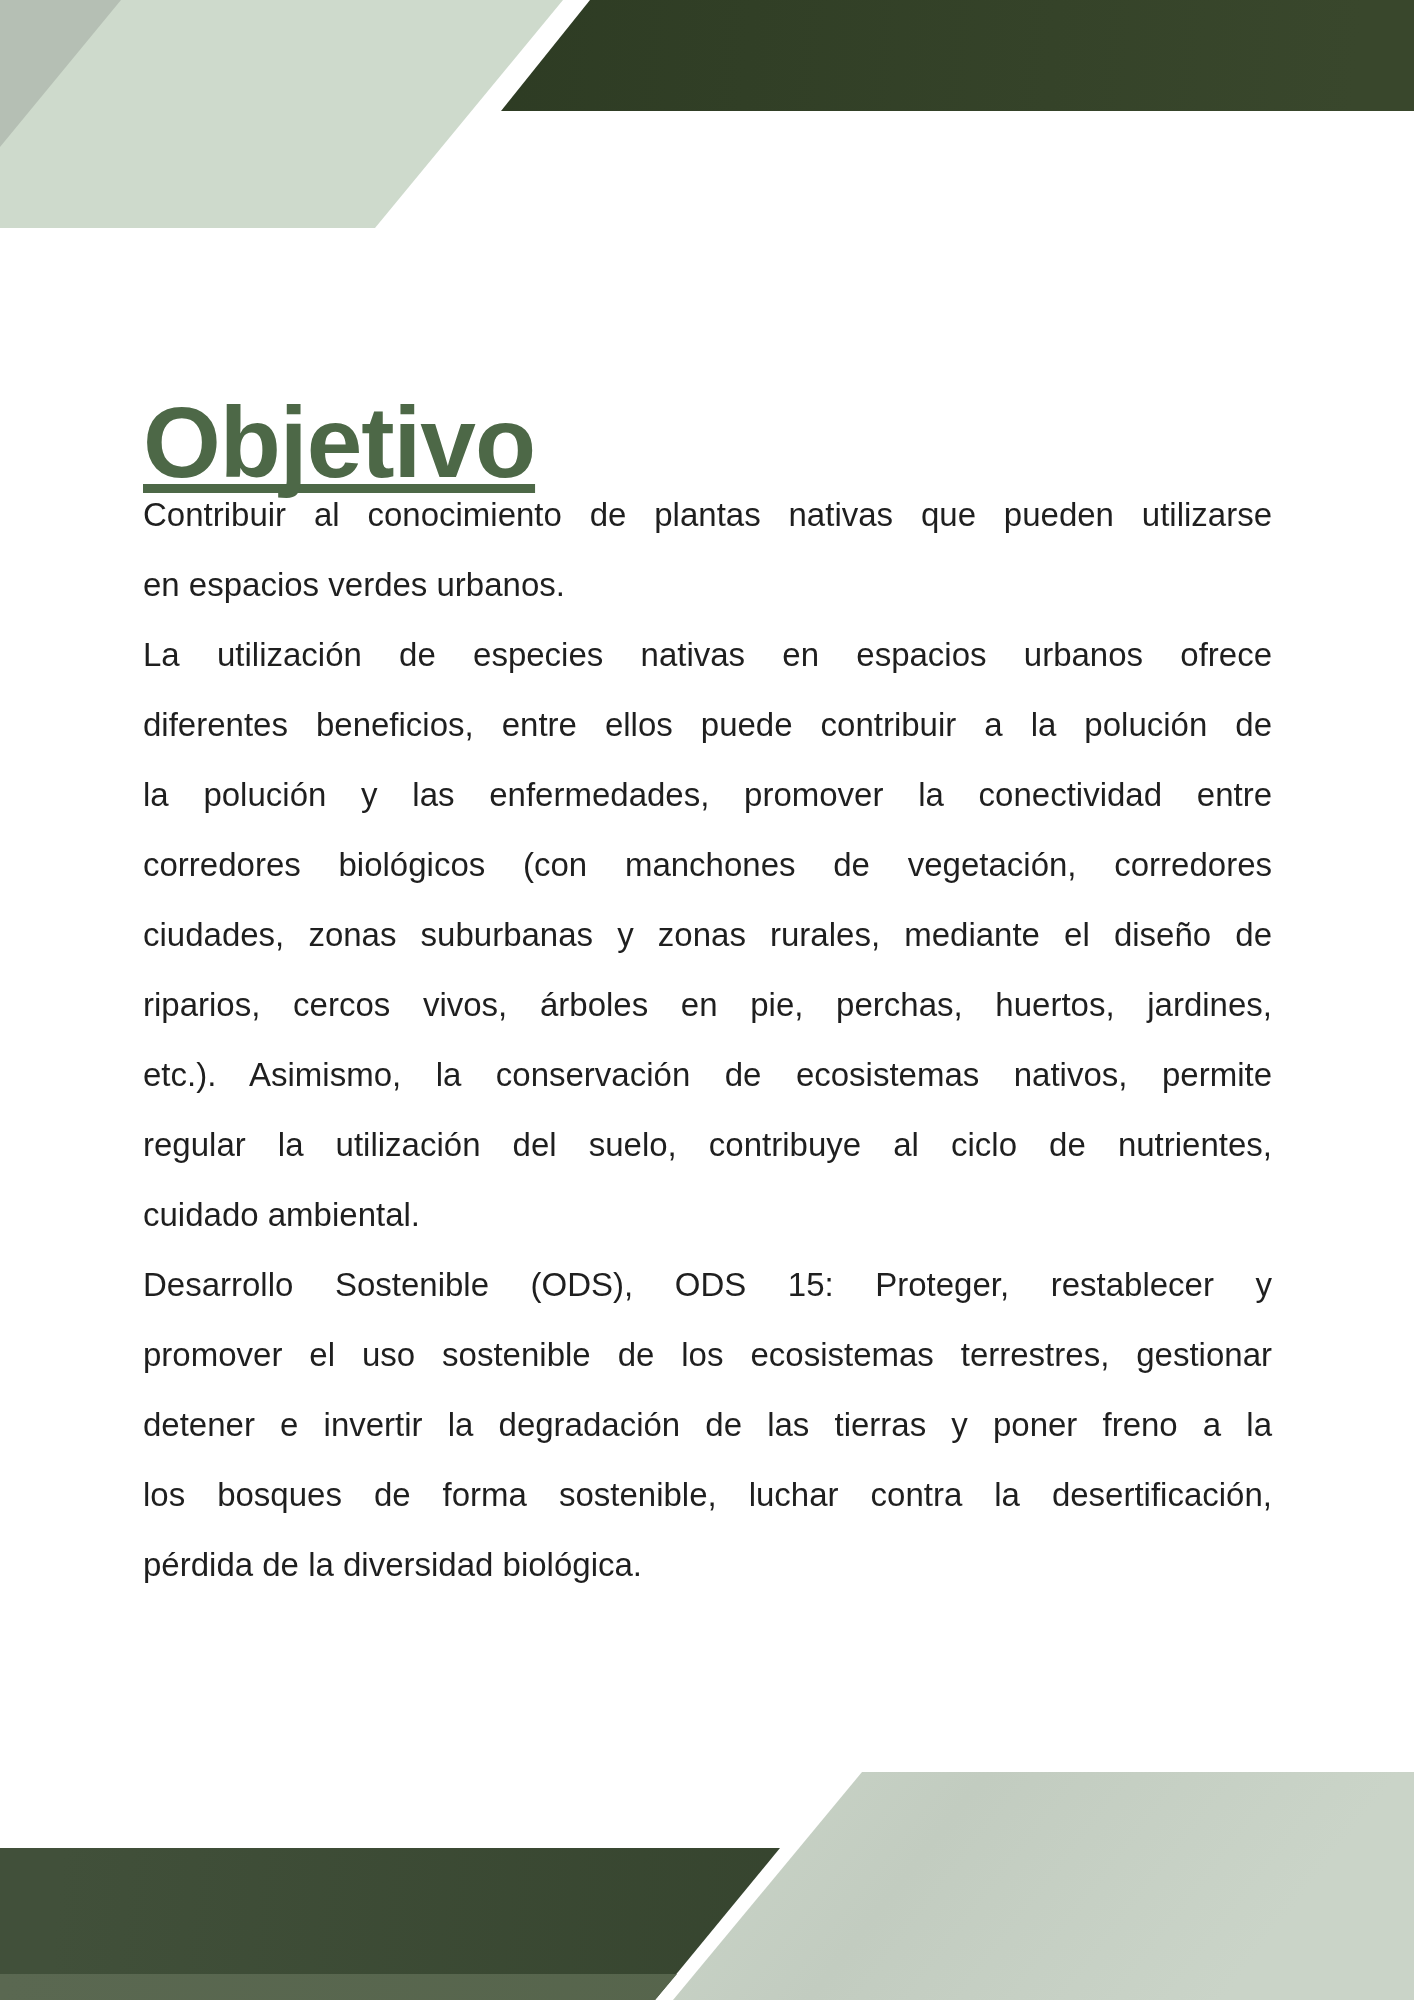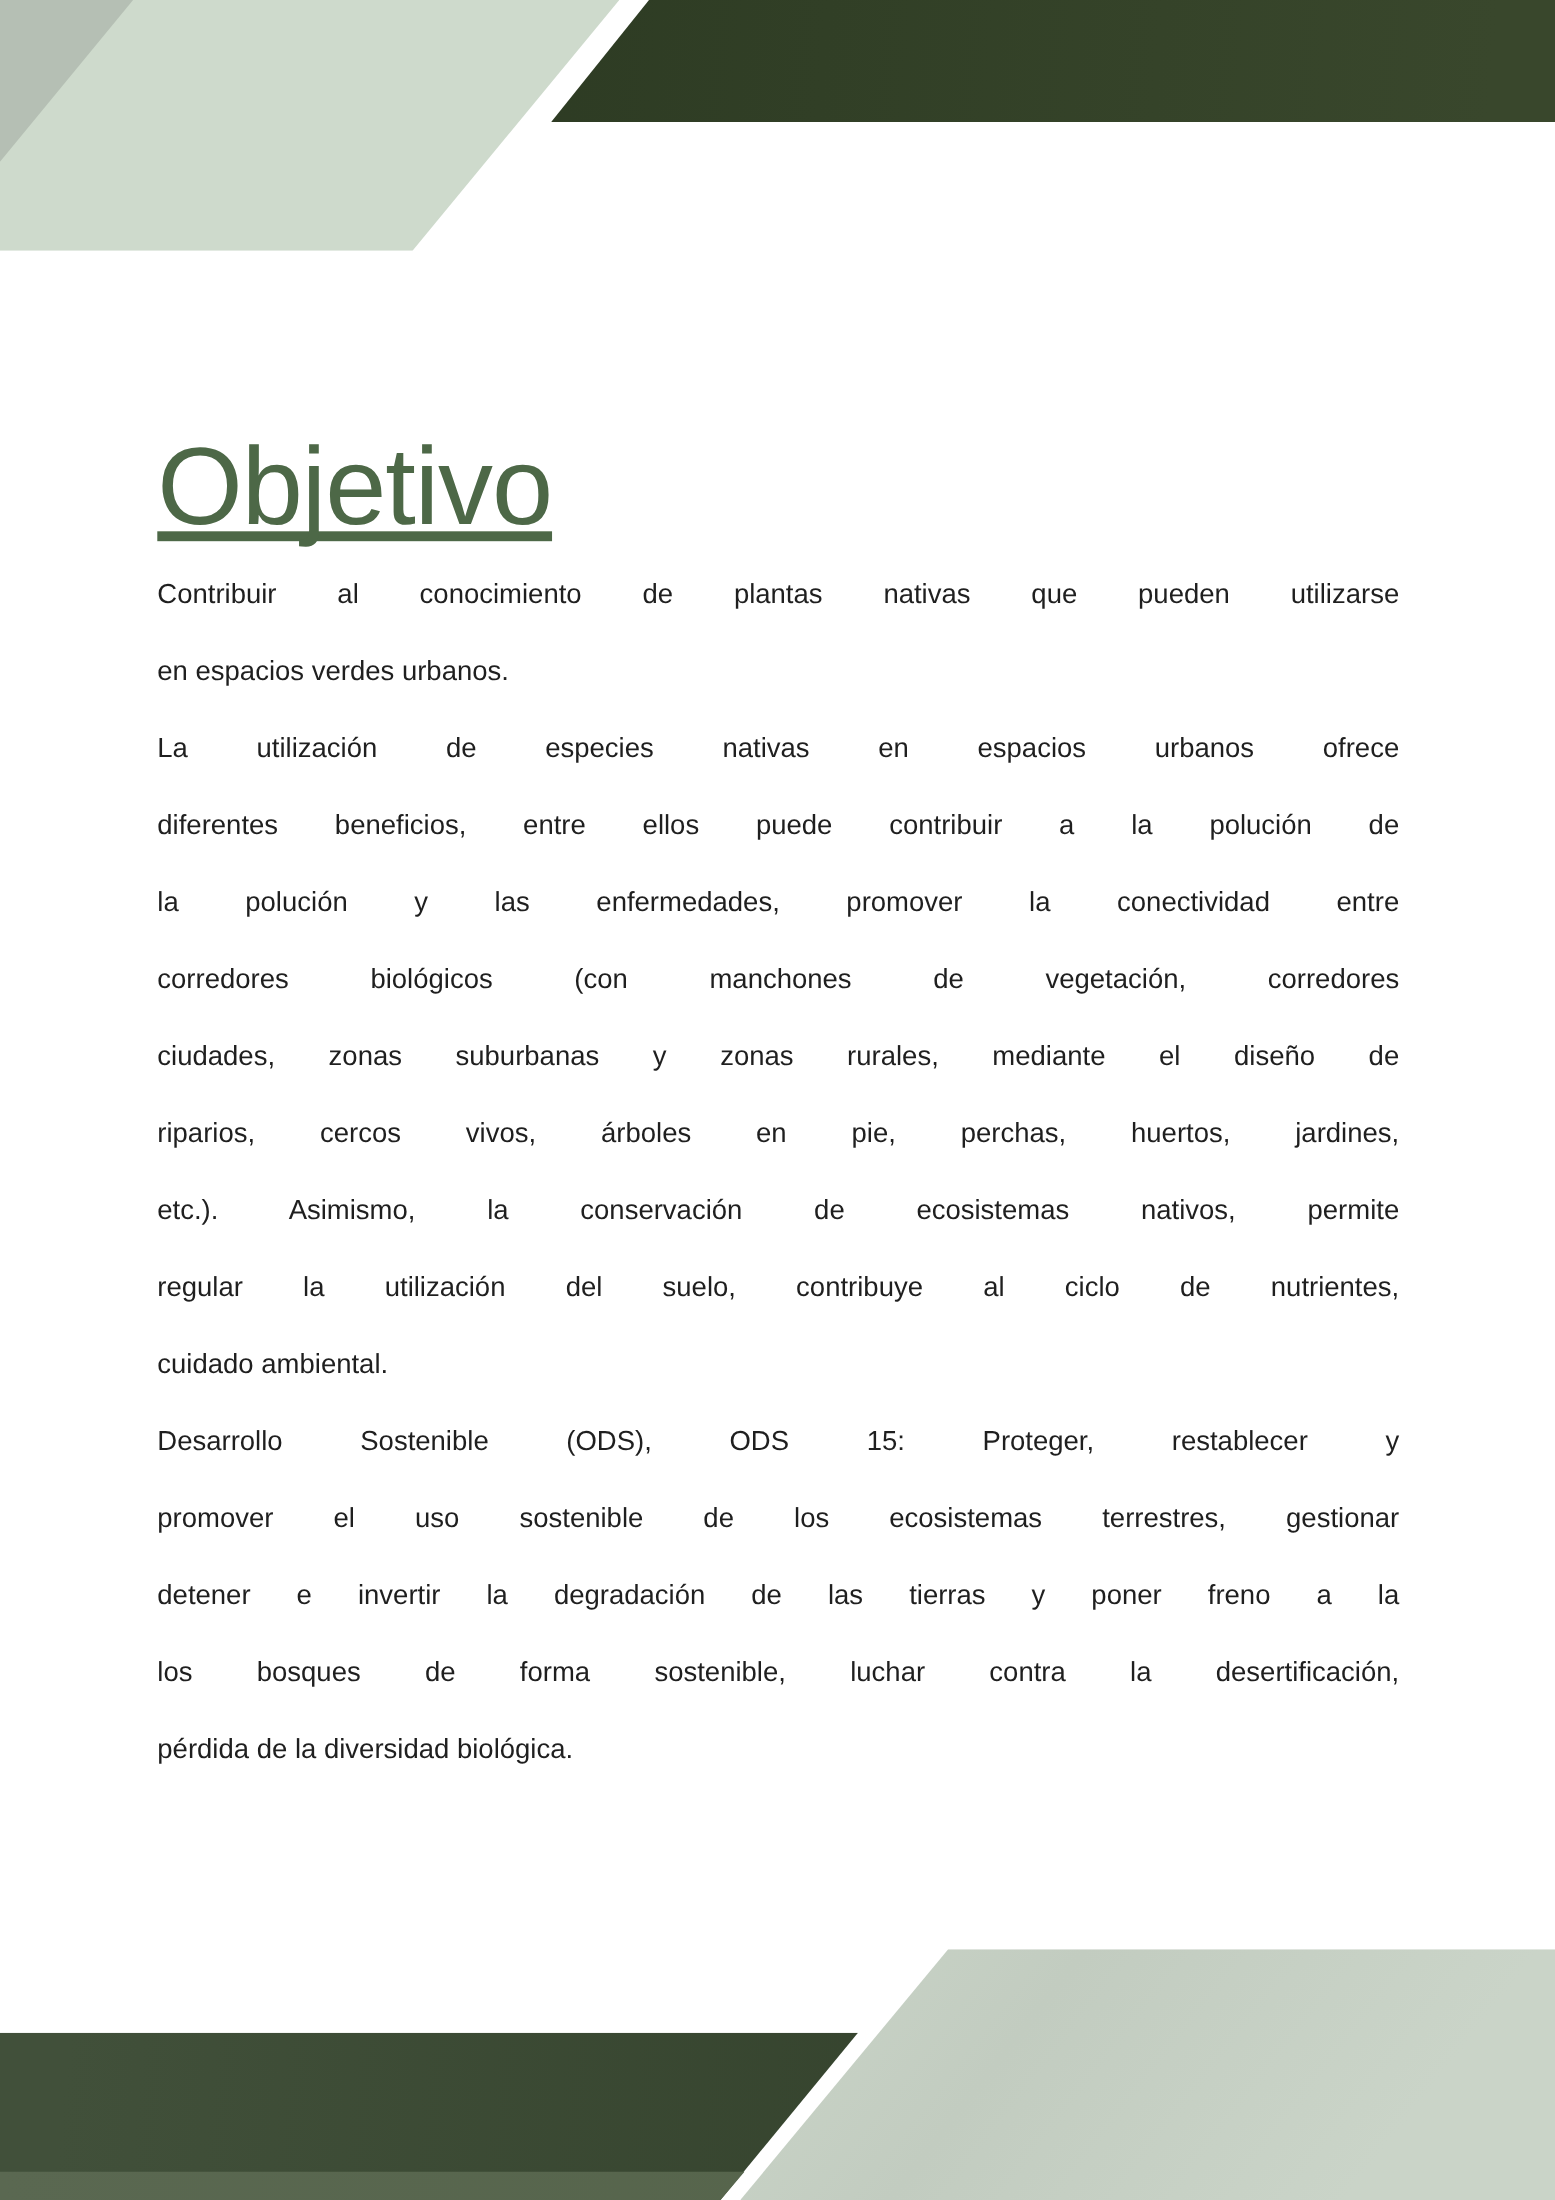--- a/index.html
+++ b/index.html
@@ -44,37 +44,37 @@
     clip-path: polygon(0 204px, 677px 204px, 655px 100%, 0 100%);
   }
 
   
   .heading {
     position: absolute;
     left: 143px;
     top: 348px;
     font-size: 100px;
     line-height: 1;
-    font-weight: 400;
+    font-weight: 700;
     letter-spacing: -1px;
     color: var(--heading-green, #4d6847);
     text-decoration: underline;
     text-decoration-thickness: 9px;
     text-underline-offset: 7px;
     text-decoration-skip-ink: none;
     margin-top: 44px;
   }
 
   
   .body-text {
     position: absolute;
     left: 143px;
-    top: 505px;
+    top: 480px;
     width: 1129px;
-    font-size: 25px;
+    font-size: 33px;
     color: var(--body-text, #1f1f1f);
   }
   .bline {
     height: 70px;
     line-height: 70px;
     white-space: normal;
     text-align: justify;
     text-align-last: justify;
   }
   .bline.pend {

